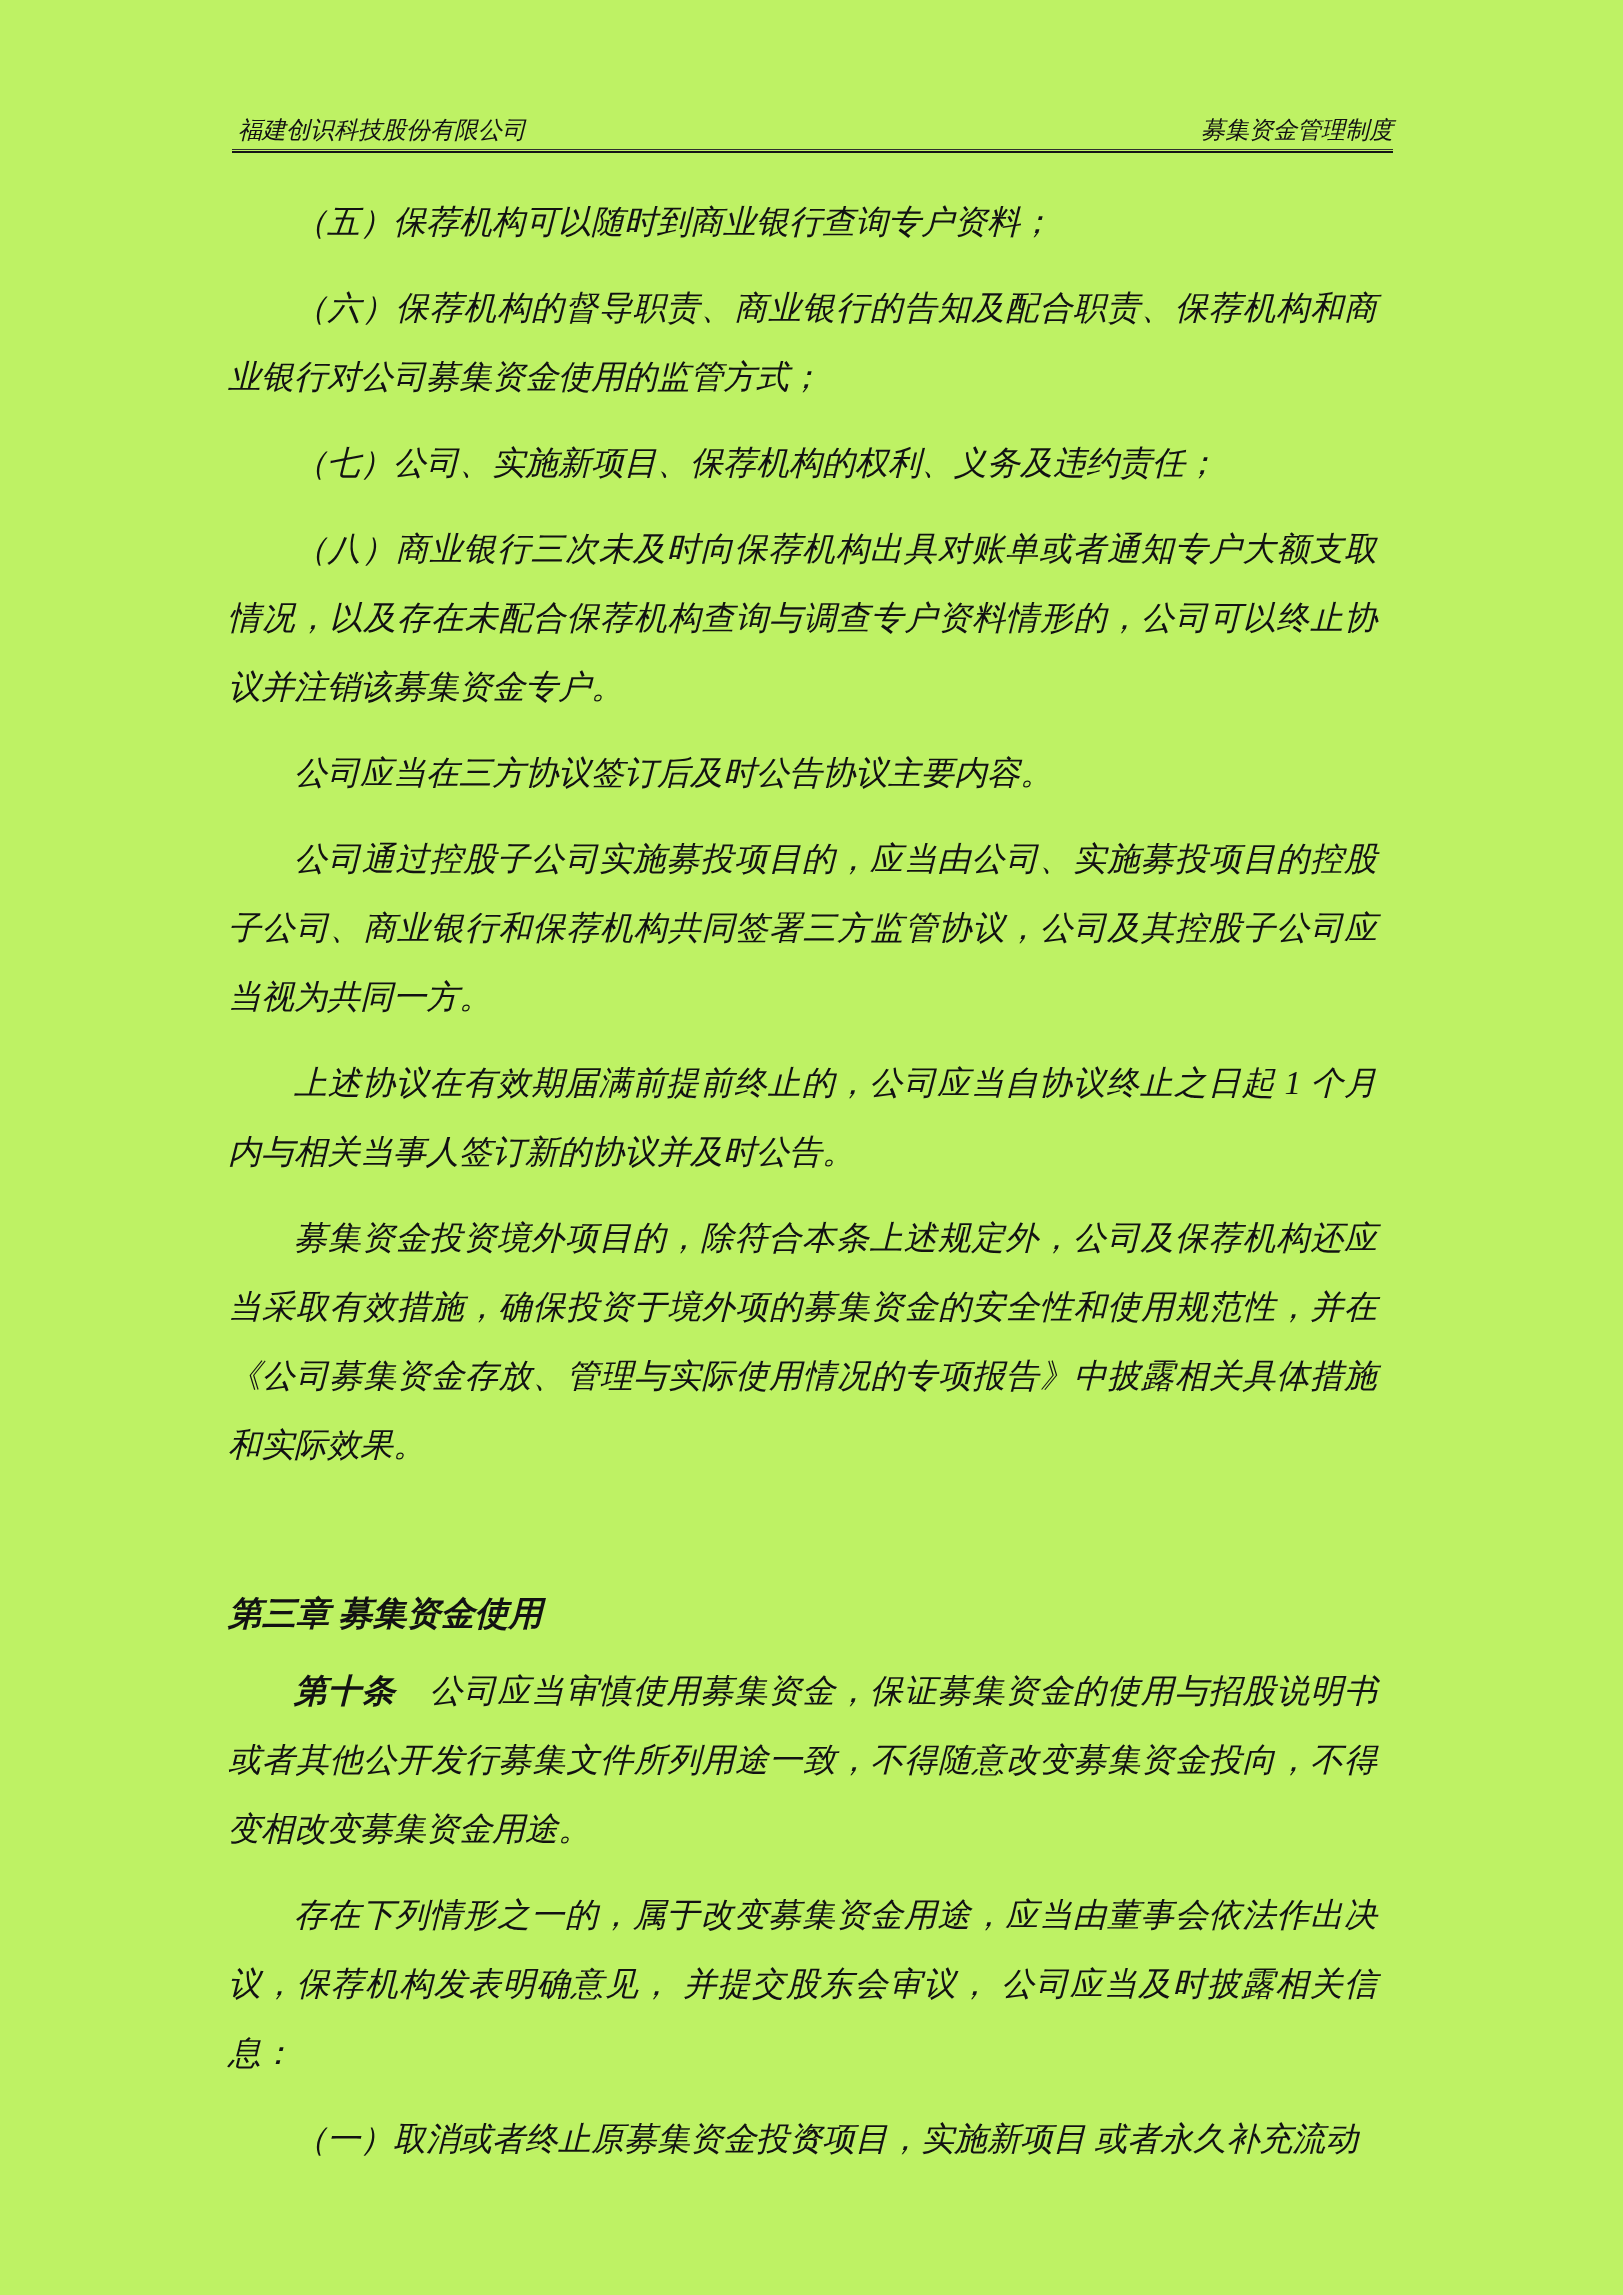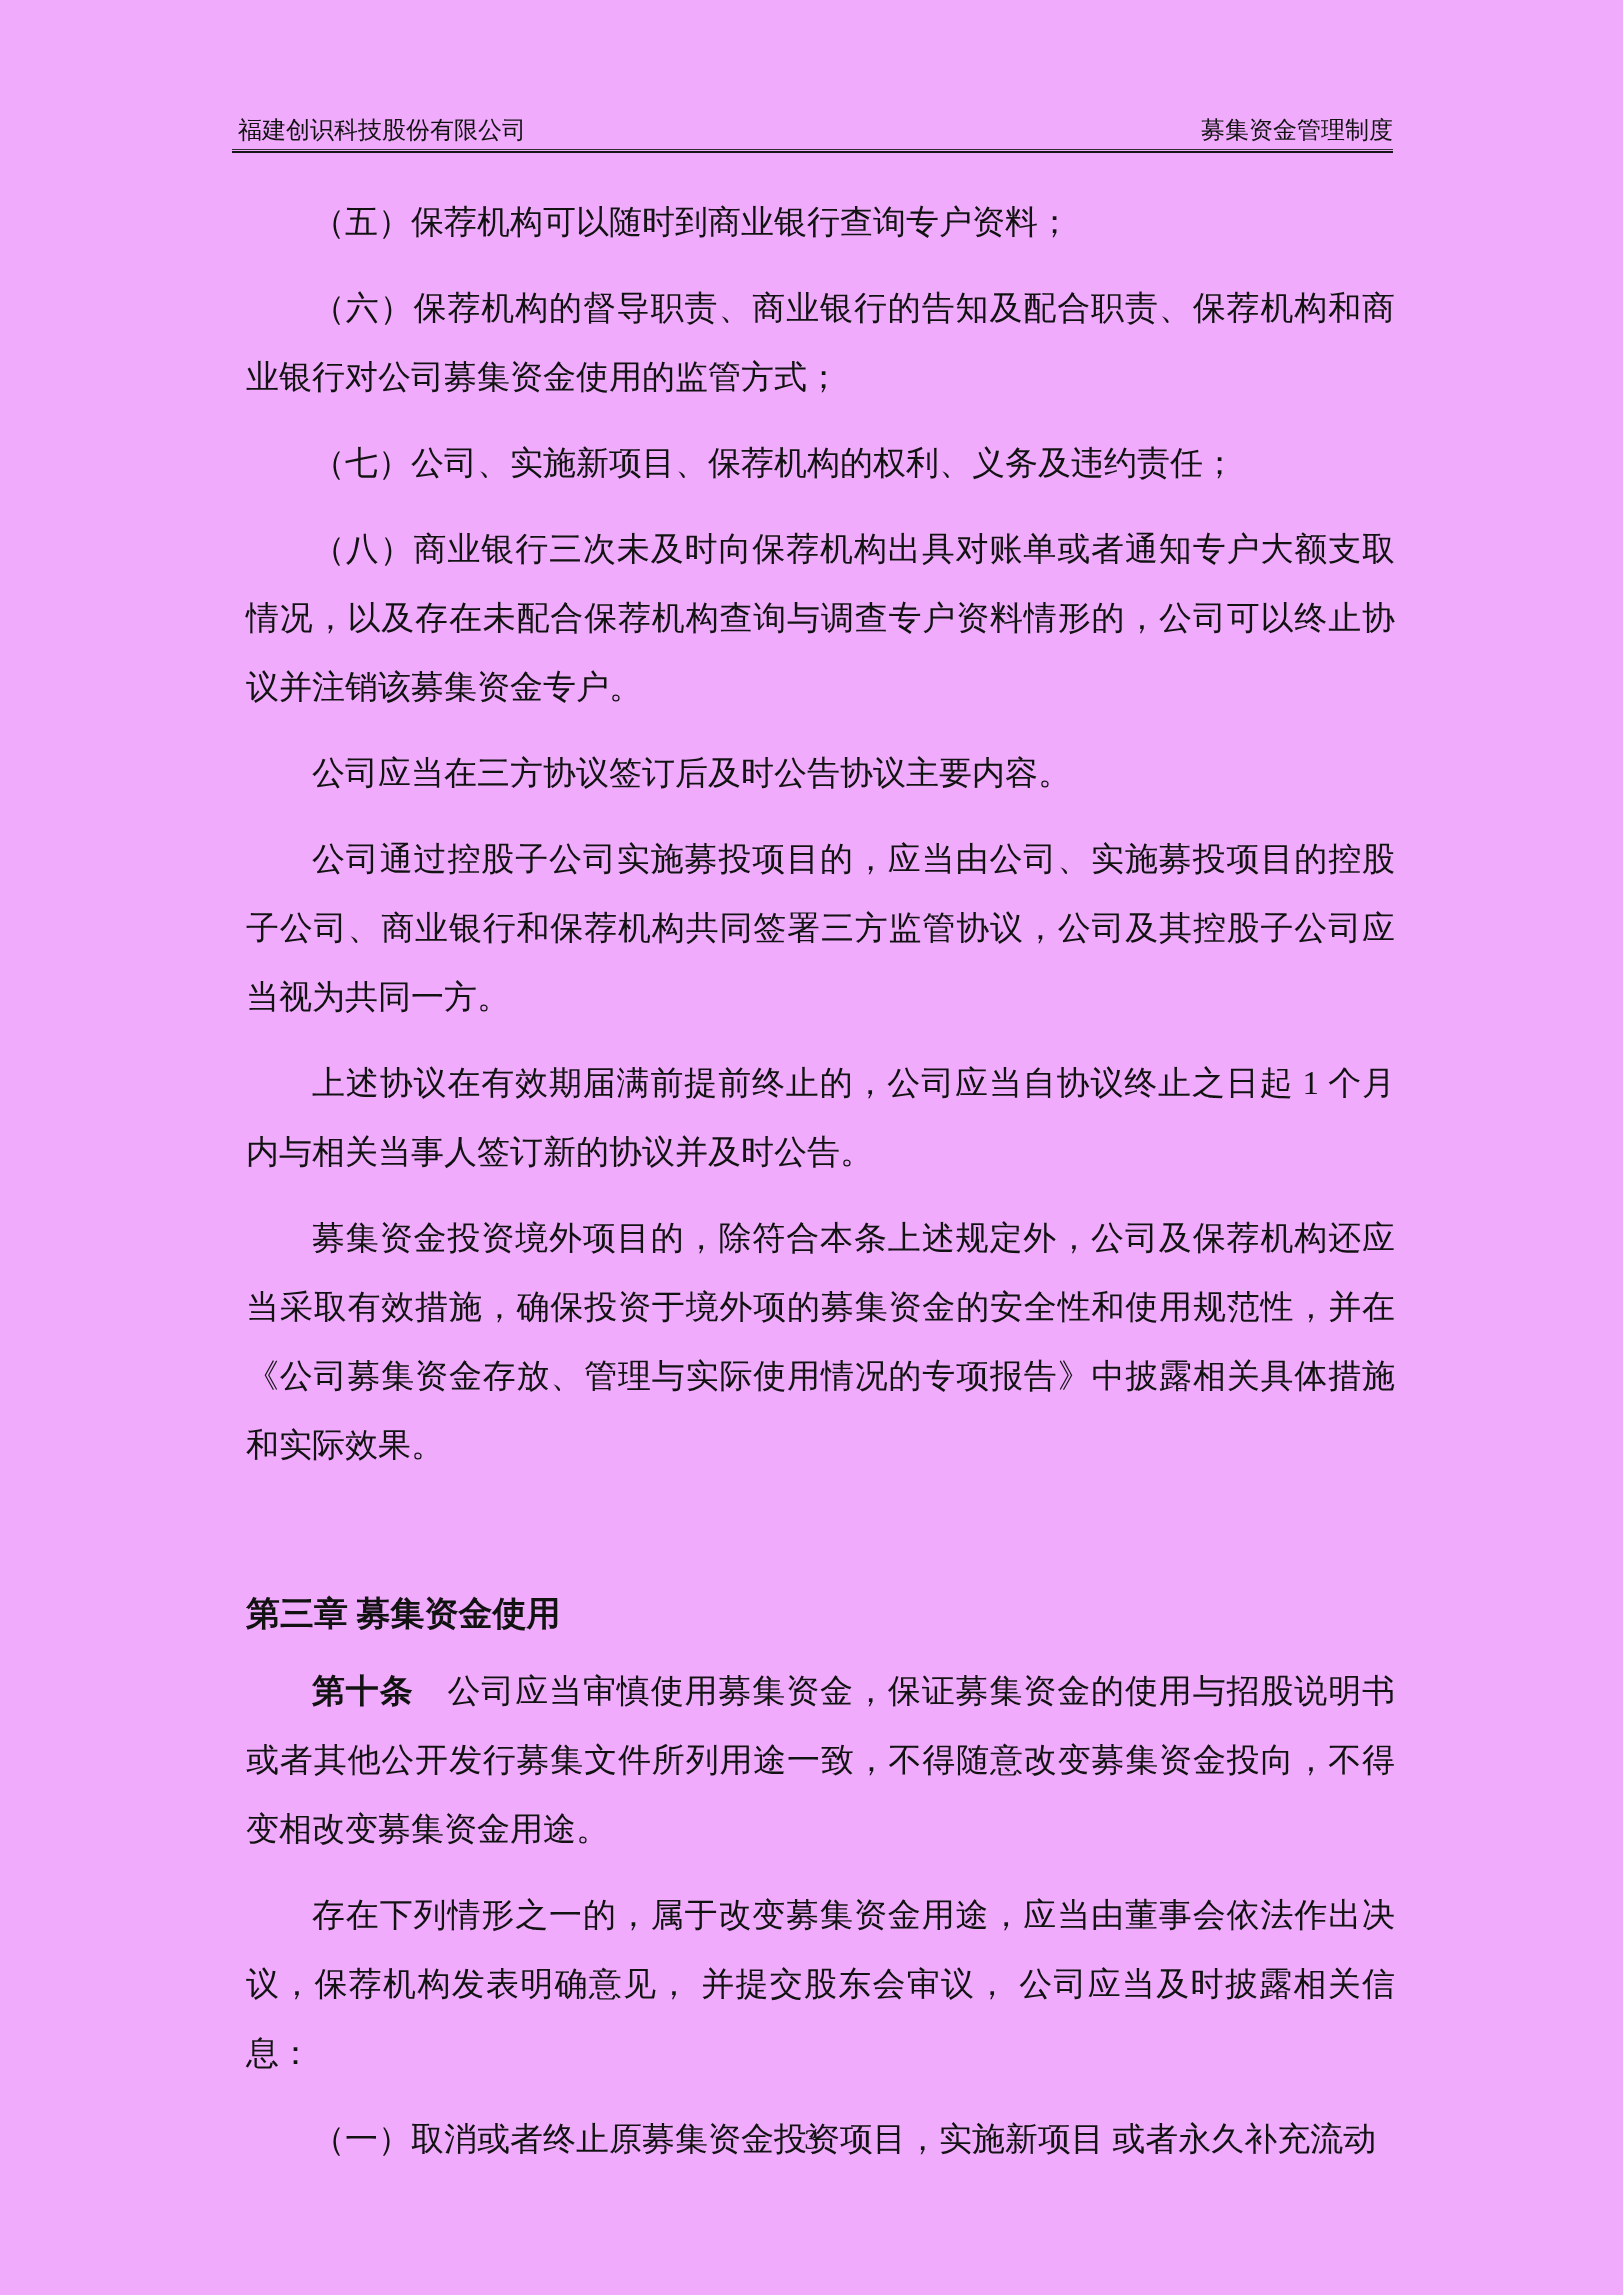--- a/index.html
+++ b/index.html
@@ -4,24 +4,25 @@
 <style>
   html, body {
     margin: 0;
     padding: 0;
     background: #ffffff;
   }
   .page {
     position: relative;
     width: 1623px;
     height: 2295px;
-    background: #f0abfc;
+    background: #bef264;
     font-family: "Liberation Serif", "DejaVu Serif", serif;
     color: #121212;
     overflow: hidden;
+    font-style: italic;
   }
   .hdr {
     position: absolute;
     left: 238px;
     right: 230px;
     top: 115px;
     display: flex;
     justify-content: space-between;
     align-items: baseline;
     font-size: 24px;
@@ -32,21 +33,21 @@
     position: absolute;
     left: 232px;
     right: 230px;
     top: 149px;
     height: 1.3px;
     border-top: 1.3px solid #2f2f2f;
     border-bottom: 2.6px solid #161616;
   }
   .content {
     position: absolute;
-    left: 246px;
+    left: 228px;
     top: 188px;
     width: 1149px;
   }
   .para {
     margin: 0 0 17px 0;
     font-size: 33px;
     line-height: 69px;
     text-align: justify;
     text-indent: 2em;
     word-break: normal;

